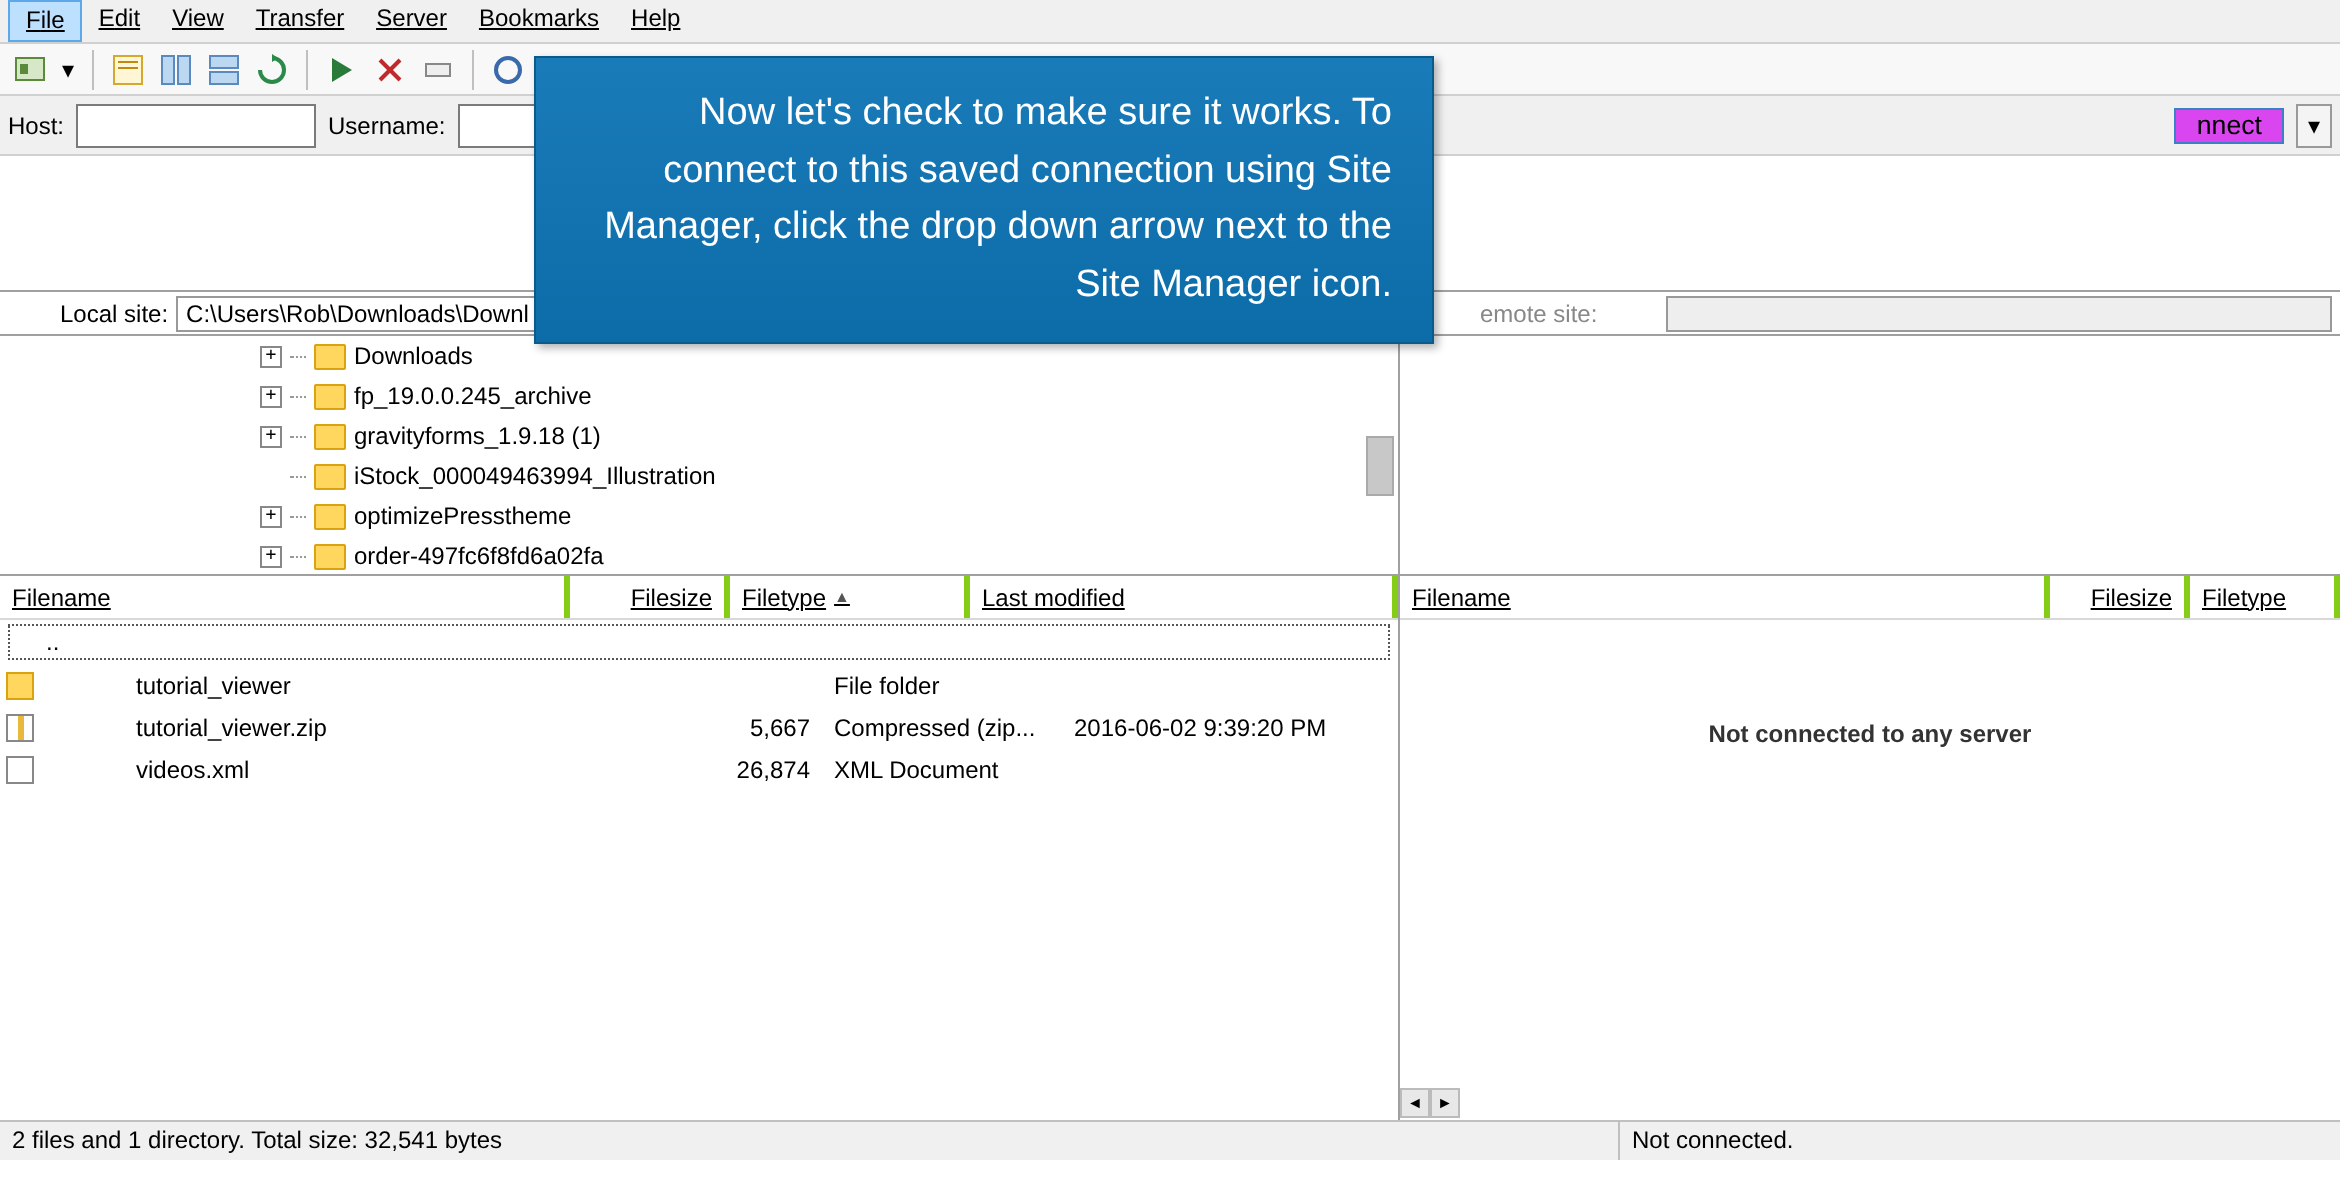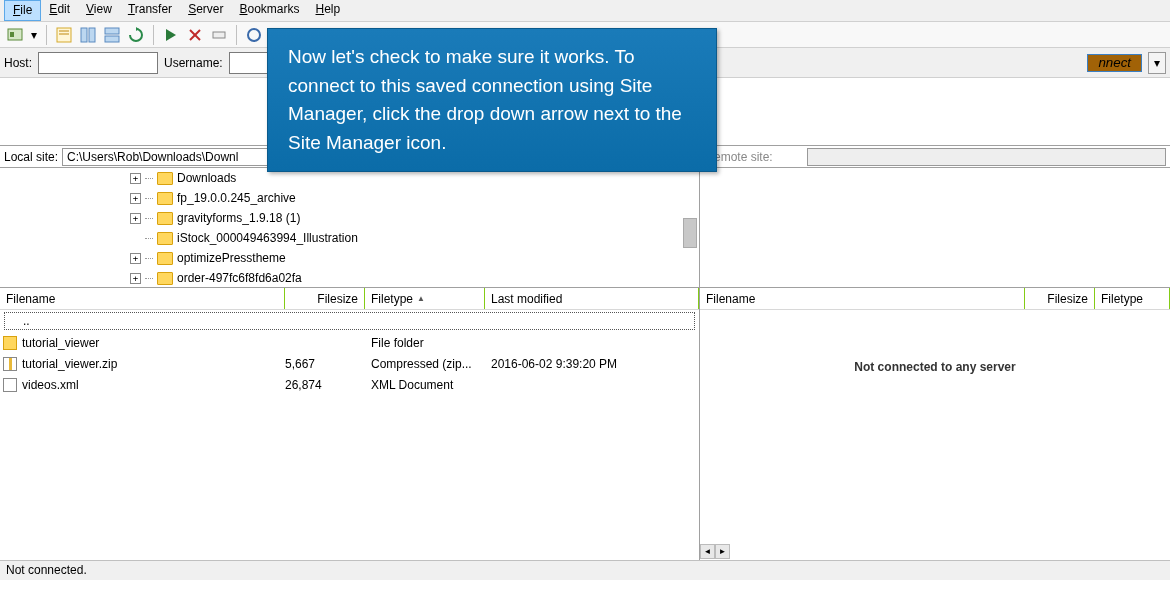--- a/index.html
+++ b/index.html
@@ -12,20 +12,21 @@
   overflow: hidden;
   position: relative;
   color: #000;
 }
 .menubar {
   display: flex;
   background: #f0f0f0;
   border-bottom: 1px solid #d0d0d0;
   height: 22px;
   padding: 0 4px;
+  text-decoration: underline;
 }
 .menubar .menu-item {
   padding: 2px 8px;
   cursor: pointer;
 }
 .menubar .menu-item.active {
   background: #bde0ff;
   border: 1px solid #5ca8e8;
 }
 .menubar .menu-item .underline { text-decoration: underline; }
@@ -59,25 +60,24 @@
   height: 22px;
   border: 1px solid #7a7a7a;
   padding: 0 4px;
   background: #fff;
 }
 .quickbar input.host { width: 120px; }
 .quickbar .qc-btn {
   height: 18px;
   padding: 0 10px;
   border: 1px solid #3b7fc4;
-  background: #a16207;
+  background: #d946ef;
   cursor: pointer;
   display: flex;
   align-items: center;
-  font-style: italic;
 }
 .quickbar .qc-drop {
   width: 18px; height: 22px;
   border: 1px solid #999;
   background: #f4f4f4;
   display: flex; align-items: center; justify-content: center;
   cursor: pointer;
 }
 .log-area {
   height: 68px;
@@ -90,21 +90,21 @@
   border-bottom: 1px solid #a0a0a0;
 }
 .sitebar .site-half {
   display: flex;
   align-items: center;
   padding: 0 4px;
   gap: 4px;
 }
 .sitebar .site-half.left { width: 710px; border-right: 1px solid #a0a0a0; }
 .sitebar .site-half.right { flex: 1; gap: 34px; }
-.sitebar label { font-size: 12px; white-space: nowrap; }
+.sitebar label { font-size: 12px; white-space: nowrap; margin-left: 26px; }
 .sitebar input.path { flex: 1; height: 18px; border: 1px solid #999; padding: 0 4px; font-size: 12px; }
 .sitebar input.path.disabled { background: #eee; color: #888; }
 .tree-row {
   display: flex;
   height: 120px;
   border-bottom: 1px solid #a0a0a0;
 }
 .tree-panel {
   overflow: auto;
   background: #fff;
@@ -153,23 +153,24 @@
 .list-panel.right { flex: 1; }
 .list-header {
   display: flex;
   height: 22px;
   background: #fff;
   border-bottom: 1px solid #d8d8d8;
   font-size: 12px;
 }
 .list-header .col {
   padding: 3px 6px;
-  border-right: 1px solid #84cc16;
-  display: flex;
-  align-items: center;
+  border-right: 3px solid #84cc16;
+  display: flex;
+  align-items: center;
+  text-decoration: underline;
 }
 .col-name { width: 285px; }
 .col-size { width: 80px; justify-content: flex-end; }
 .col-type { width: 120px; gap: 4px; }
 .col-mod { flex: 1; }
 .r-col-name { width: 325px; }
 .r-col-size { width: 70px; justify-content: flex-end; }
 .r-col-type { flex: 1; }
 .sort-arrow { font-size: 8px; color: #555; }
 .list-body { flex: 1; position: relative; overflow: hidden; }
@@ -189,22 +190,22 @@
   font-size: 12px;
 }
 .list-item-row .icon {
   width: 14px; height: 14px;
   margin: 0 3px;
 }
 .icon.folder { background: #ffd75e; border: 1px solid #d9a20e; }
 .icon.zip { background: #fff; border: 1px solid #888; position: relative; }
 .icon.zip::after { content: ""; position: absolute; left: 5px; top: 0; bottom: 0; width: 3px; background: #e8b93a; }
 .icon.xml { background: #fff; border: 1px solid #888; }
-.cell-name { width: 265px; padding-left: 2px; }
-.cell-size { width: 80px; padding-right: 6px; }
+.cell-name { width: 265px; padding-left: 2px; margin-left: 46px; }
+.cell-size { width: 80px; text-align: right; padding-right: 6px; }
 .cell-type { width: 120px; padding-left: 6px; }
 .cell-mod { flex: 1; padding-left: 6px; }
 .not-connected {
   position: absolute;
   top: 50px;
   left: 0; right: 0;
   text-align: center;
   color: #333;
   font-size: 12px;
   font-weight: bold;
@@ -221,21 +222,21 @@
 .statusbar .status-left { width: 810px; padding: 2px 6px; border-right: 1px solid #c0c0c0; }
 .statusbar .status-right { flex: 1; padding: 2px 6px; }
 .overlay {
   position: absolute;
   left: 267px;
   top: 28px;
   width: 450px;
   background: linear-gradient(#1a7bb9, #0b6ca8);
   color: #fff;
   font-size: 19px;
-  text-align: left;
+  text-align: right;
   padding: 14px 20px;
   border: 1px solid #0a5a8c;
   box-shadow: 2px 2px 4px rgba(0,0,0,0.3);
   line-height: 1.5;
 }
 </style>
 </head>
 <body>
 
 <div class="menubar">
@@ -432,16 +433,17 @@
       <div class="not-connected">Not connected to any server</div>
       <div class="hscroll">
         <div class="arrow">◄</div>
         <div class="arrow">►</div>
       </div>
     </div>
   </div>
 </div>
 
 <div class="statusbar">
+  <div class="status-left">2 files and 1 directory. Total size: 32,541 bytes</div>
   <div class="status-right">Not connected.</div>
 </div>
 
 <div class="overlay">Now let's check to make sure it works. To connect to this saved connection using Site Manager, click the drop down arrow next to the Site Manager icon.</div>
 
 </body></html>

